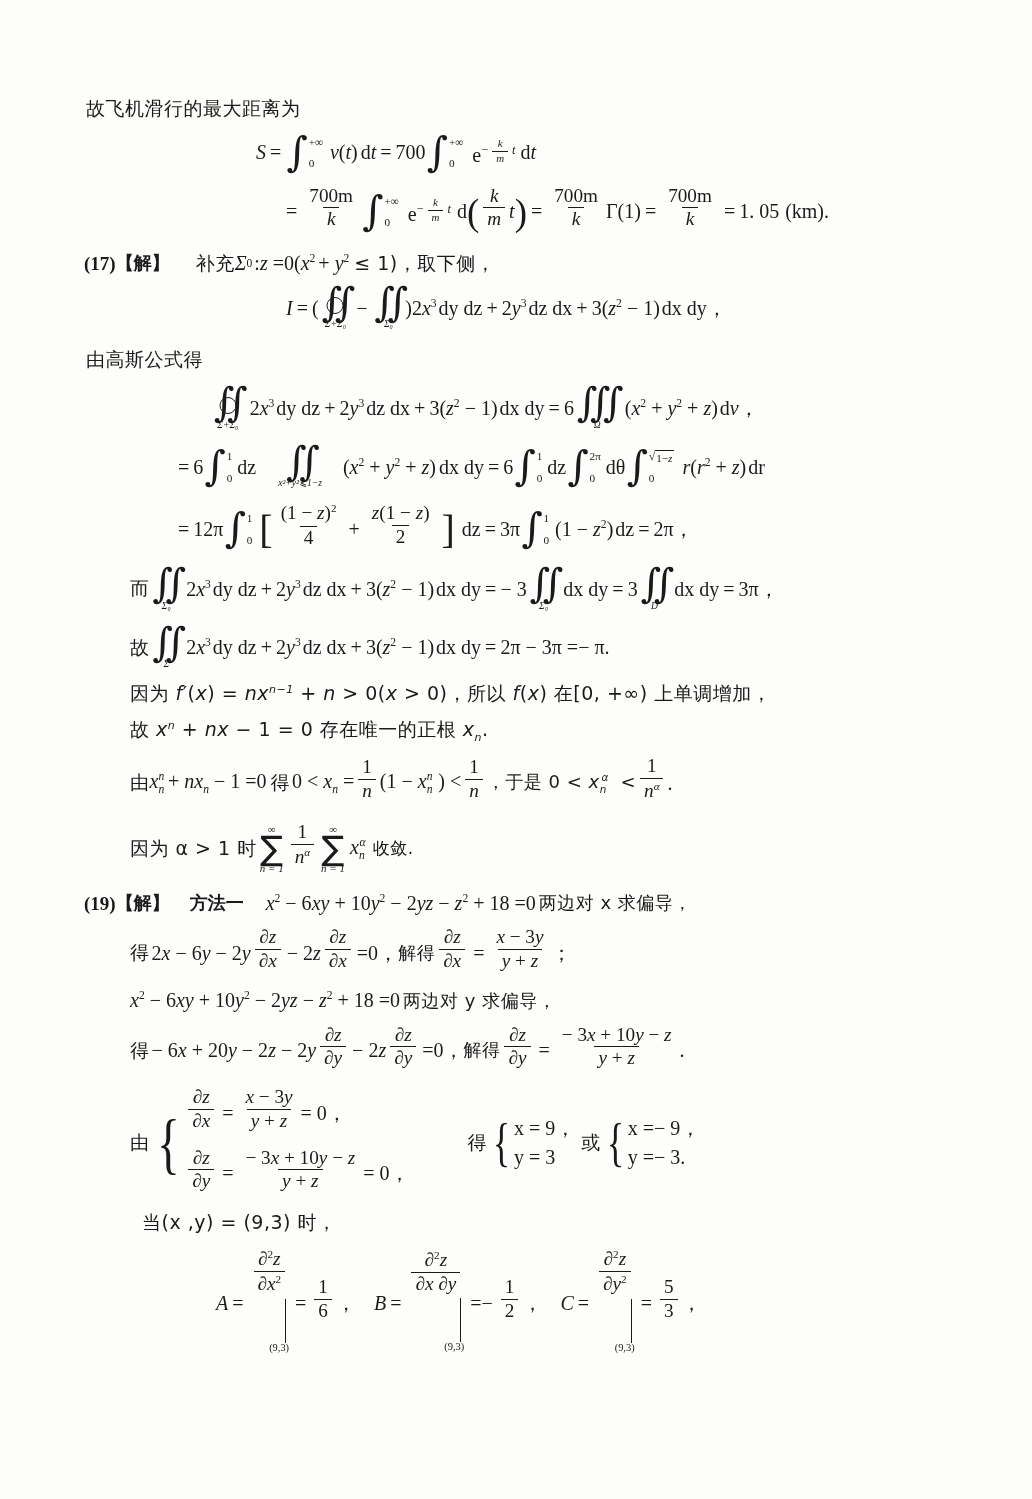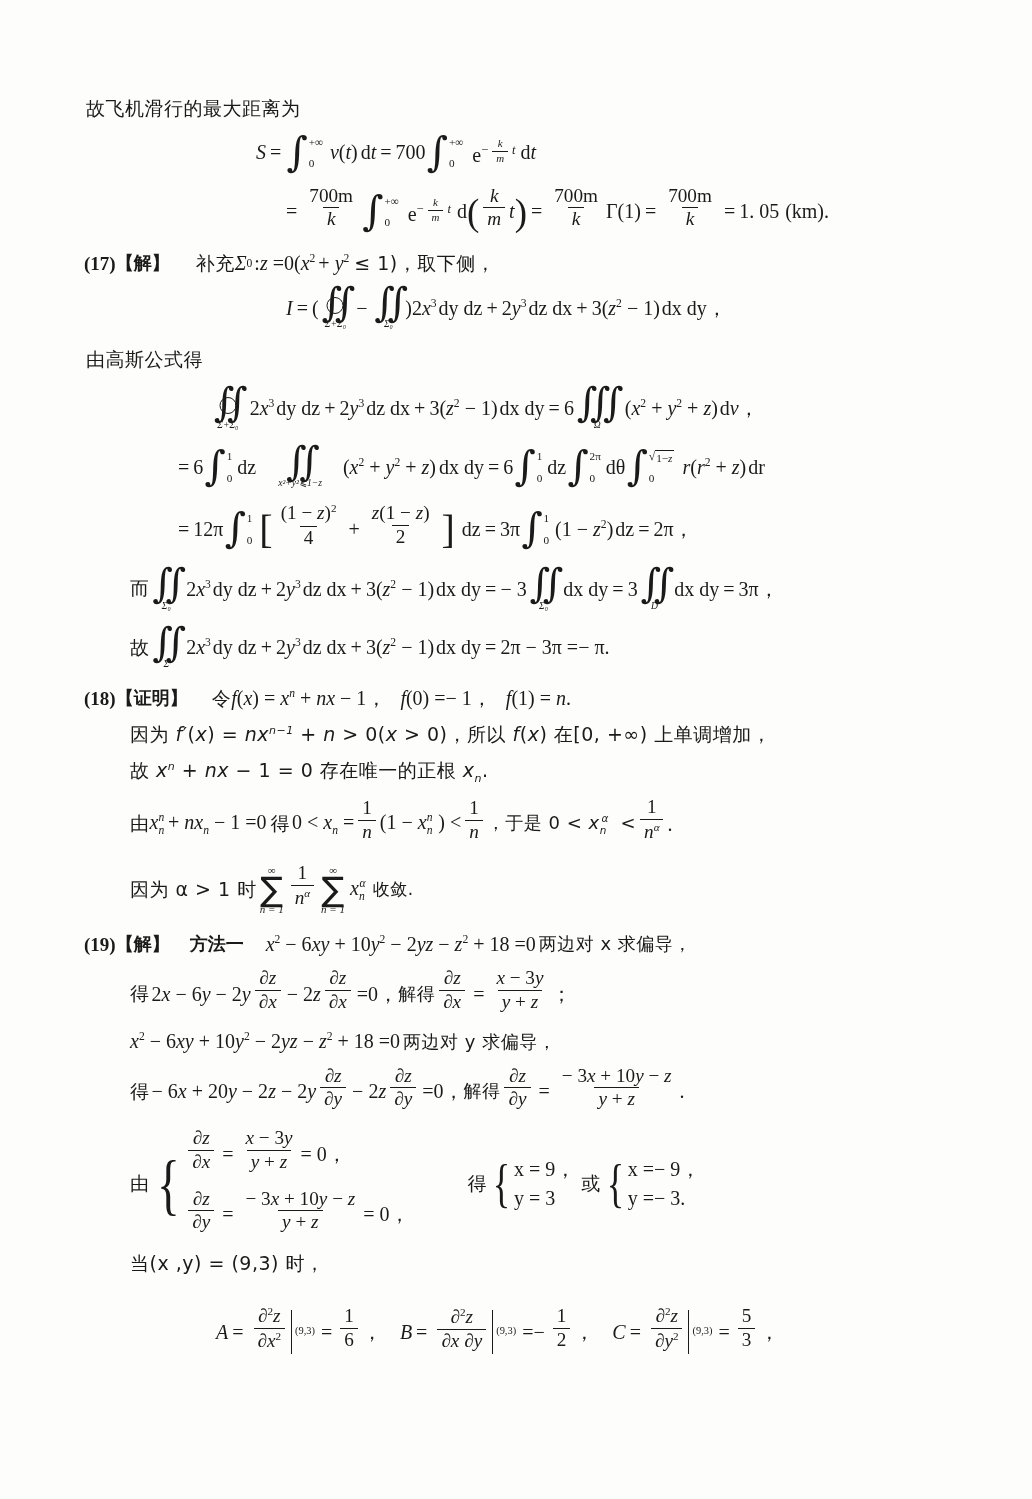--- a/index.html
+++ b/index.html
@@ -147,22 +147,23 @@
   .bigpar {
     font-size: 1.85em;
     line-height: 0.7;
     position: relative;
     top: 0.03em;
   }
 
   
   .evalbar {
     display: inline-flex;
-    align-items: center;
-    margin: 16px 2px;
+    align-items: flex-end;
+    margin: 0 2px;
+    flex-direction: column;
   }
   .evalbar .vline {
     border-left: 1.2px solid #1a1a1a;
     height: 2.2em;
     margin: 0 3px 0 2px;
   }
   .evalbar .at { font-size: 0.52em; position: relative; top: -0.1em; }
 
   
   .sys { display: inline-flex; align-items: center; margin: 0 2px; }
@@ -467,28 +468,20 @@
     <span class="op">+</span>
     <span>2<i>y</i><sup class="s">3</sup></span>
     <span style="margin-left:2px;">dz dx</span>
     <span class="op">+</span>
     <span>3(<i>z</i><sup class="s">2</sup> − 1)</span>
     <span style="margin-left:2px;">dx dy</span>
     <span class="op">=</span>
     <span>2π − 3π =− π.</span>
   </div>
 
-  <div class="mathline" style="margin-left:-2px; margin-top:18px;">
-    <span class="num-label">(18)</span>
-    <span class="label">【证明】</span>
-    <span class="cn" style="margin-left:24px;">令 </span>
-    <span><i>f</i>(<i>x</i>) = <i>x</i><sup class="s" style="font-style:italic;">n</sup> + <i>nx</i> − 1，</span>
-    <span style="margin-left:14px;"><i>f</i>(0) =− 1，</span>
-    <span style="margin-left:14px;"><i>f</i>(1) = <i>n</i>.</span>
-  </div>
 
 
   <div class="mathline" style="margin-left:44px; margin-top:14px;">
     <span class="cn">因为 <i>f</i>′(<i>x</i>) = <i>nx</i><sup class="s" style="font-style:italic;">n−1</sup> + <i>n</i> &gt; 0(<i>x</i> &gt; 0)，所以 <i>f</i>(<i>x</i>) 在[0, +∞) 上单调增加，</span>
   </div>
   <div class="mathline" style="margin-left:44px; margin-top:14px;">
     <span class="cn">故 <i>x</i><sup class="s" style="font-style:italic;">n</sup> + <i>nx</i> − 1 = 0 存在唯一的正根 <i>x</i><sub class="s">n</sub>.</span>
   </div>
 
   <div class="mathline" style="margin-left:44px; margin-top:16px;">
@@ -641,21 +634,21 @@
     <span class="cn" style="margin-left:4px;">或</span>
     <span class="sys">
       <span class="brace" style="font-size:2.6em;">{</span>
       <span class="rowsbox tight">
         <span>x =− 9，</span>
         <span>y =− 3.</span>
       </span>
     </span>
   </div>
 
-  <div class="cn" style="margin-left:44px; margin-top:14px;">当(x ,y) = (9,3) 时，</div>
+  <div class="cn" style="margin-left:56px; margin-top:14px;">当(x ,y) = (9,3) 时，</div>
 
   <div class="mathline" style="margin-left:130px; margin-top:16px;">
     <span class="var">A</span>
     <span class="op">=</span>
     <span class="evalbar">
       <span class="frac">
         <span class="num">∂<sup class="s">2</sup><i>z</i></span>
         <span class="den">∂<i>x</i><sup class="s">2</sup></span>
       </span>
       <span class="vline"></span>

